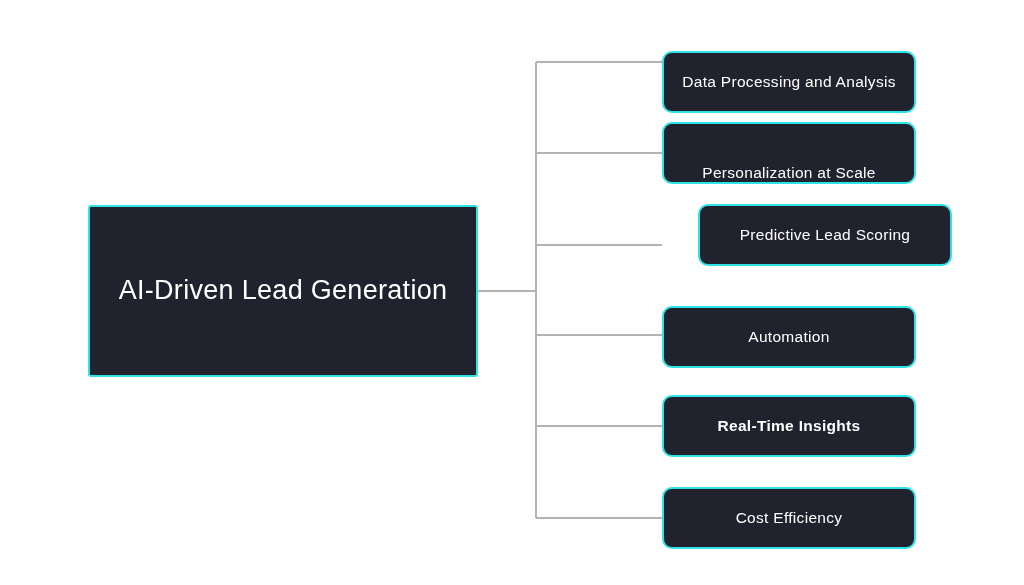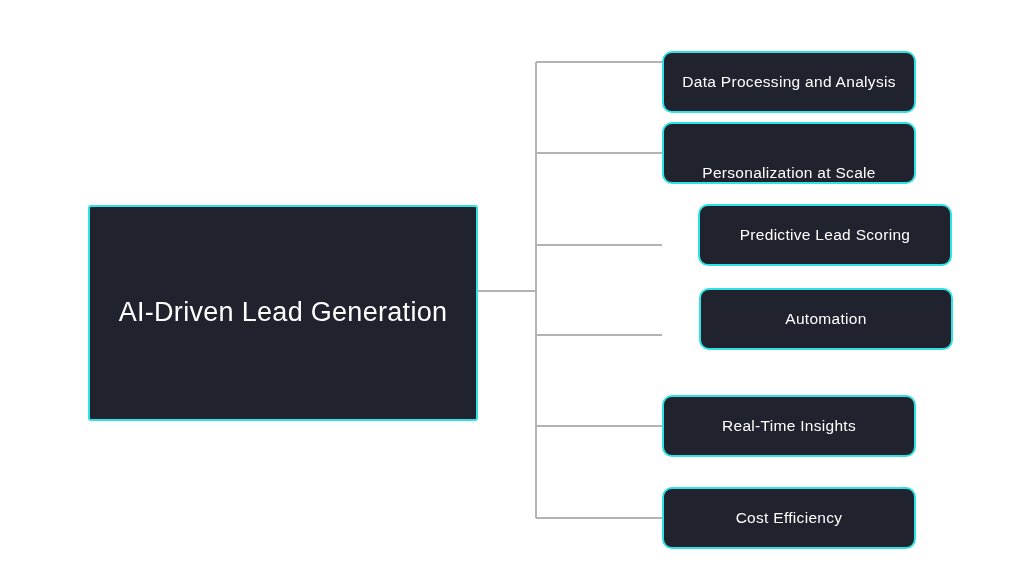--- a/index.html
+++ b/index.html
@@ -19,21 +19,21 @@
     width: 1024px;
     height: 585px;
     background: var(--background);
     overflow: hidden;
   }
   .root-node {
     position: absolute;
     left: 88px;
     top: 205px;
     width: 390px;
-    height: 216px;
+    height: 172px;
     background: var(--node_fill);
     border: 2px solid var(--accent);
     border-radius: 3px;
     display: flex;
     flex-direction: row;
     align-items: center;
     justify-content: center;
     color: var(--text);
     font-size: 27px;
     font-weight: 500;
@@ -85,23 +85,23 @@
 
   <div class="branch-node" style="top:31px;margin-top:20px;">
     <span>Data Processing and Analysis</span>
   </div>
   <div class="branch-node" style="top:122px;align-items:flex-end;">
     <span>Personalization at Scale</span>
   </div>
   <div class="branch-node" style="top:204px;margin-left:36px;">
     <span>Predictive Lead Scoring</span>
   </div>
-  <div class="branch-node" style="top:288px;margin-left:37px;">
+  <div class="branch-node" style="top:306px;">
     <span>Automation</span>
   </div>
-  <div class="branch-node" style="top:395px;">
+  <div class="branch-node" style="top:395px;font-weight:bold;">
     <span>Real-Time Insights</span>
   </div>
   <div class="branch-node" style="top:487px;">
     <span>Cost Efficiency</span>
   </div>
 
 </div>
 
 </body></html>

